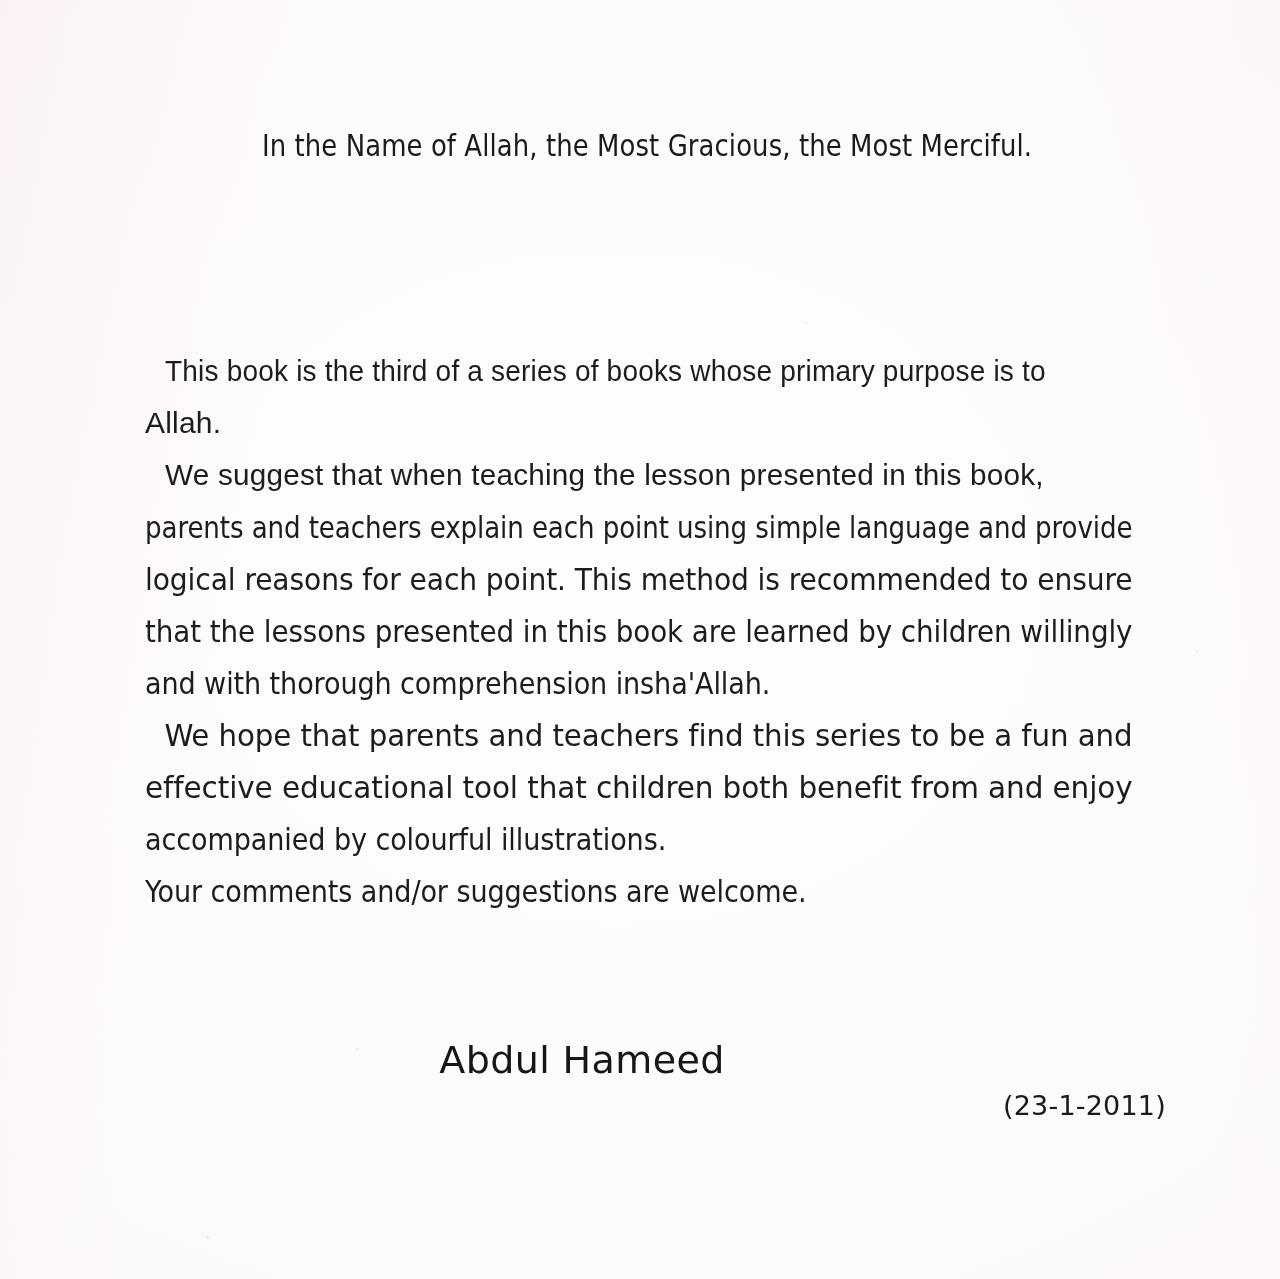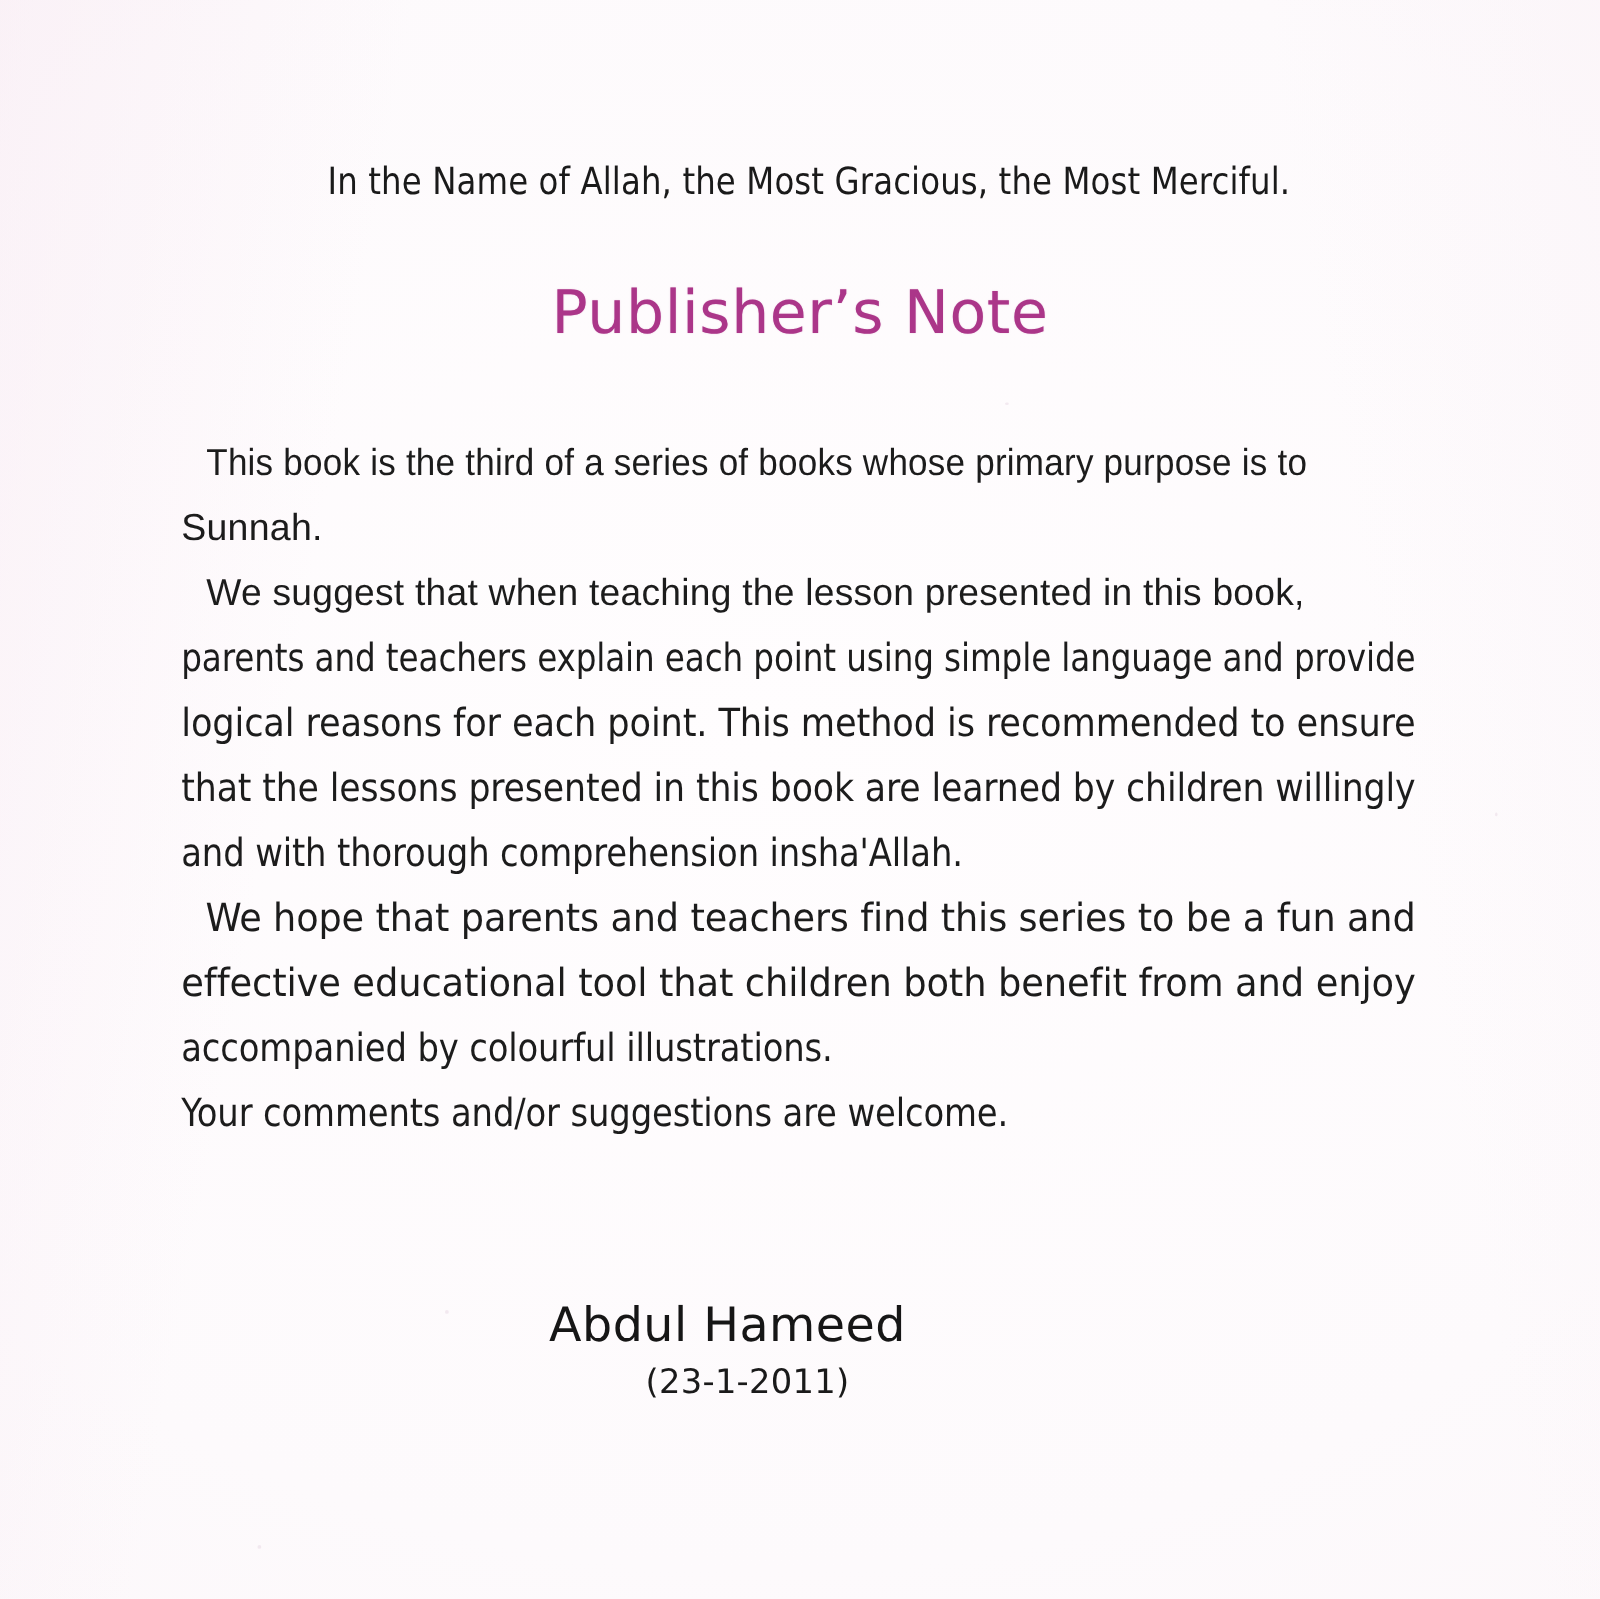--- a/index.html
+++ b/index.html
@@ -115,24 +115,24 @@
     width: 1164px;
     text-align: center;
     font-family: "DejaVu Sans", sans-serif;
     font-size: 38px;
     line-height: 48px;
     color: #161616;
     letter-spacing: .4px;
   }
   .sig-date {
     position: absolute;
-    left: 15px;
+    left: 0;
     top: 1088px;
     width: 1166px;
-    text-align: center;
+    text-align: right;
     font-family: "DejaVu Sans", sans-serif;
     font-size: 27px;
     line-height: 36px;
     color: #1a1a1a;
     letter-spacing: .2px;
   }
 
   
   .speck { position:absolute; background:#e9dbe5; border-radius:50%; opacity:.55; }
 </style>
@@ -143,29 +143,28 @@
 
 <div class="content">
 
   <div class="speck" style="left:206px;top:1236px;width:3px;height:3px;"></div>
   <div class="speck" style="left:804px;top:322px;width:3px;height:2px;"></div>
   <div class="speck" style="left:356px;top:1048px;width:3px;height:3px;"></div>
   <div class="speck" style="left:1196px;top:650px;width:2px;height:3px;"></div>
 
   <div class="basmala" style="transform: scaleX(0.9601);">In the Name of Allah, the Most Gracious, the Most Merciful.</div>
 
-  <div class="title">Publisher’s Note</div>
 
   <div class="body-block">
 
     <div class="line wide indent">
       <span class="j" style="transform: scaleX(0.934);">This book is the third  of a series of books whose primary purpose is to</span>
     </div>
     <div class="line wide">
-      <span class="j">Sunnah.</span>
+      <span class="j">Allah.</span>
     </div>
 
     <div class="line wide indent">
       <span class="j" style="transform: scaleX(0.9916);">We  suggest  that  when  teaching  the  lesson  presented  in  this  book,</span>
     </div>
     <div class="line narrow">
       <span class="j" style="transform: scaleX(0.965);">parents and teachers explain each point using simple language and provide</span>
     </div>
     <div class="line narrow">
       <span class="j" style="transform: scaleX(1.0402);">logical  reasons  for  each  point.  This  method  is  recommended  to  ensure</span>

